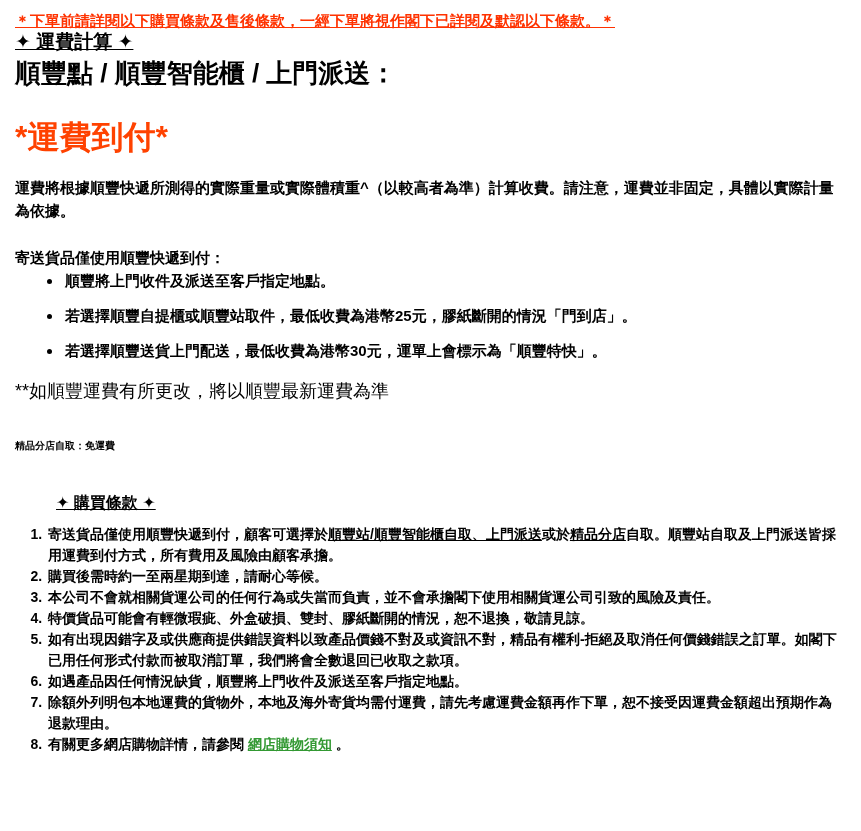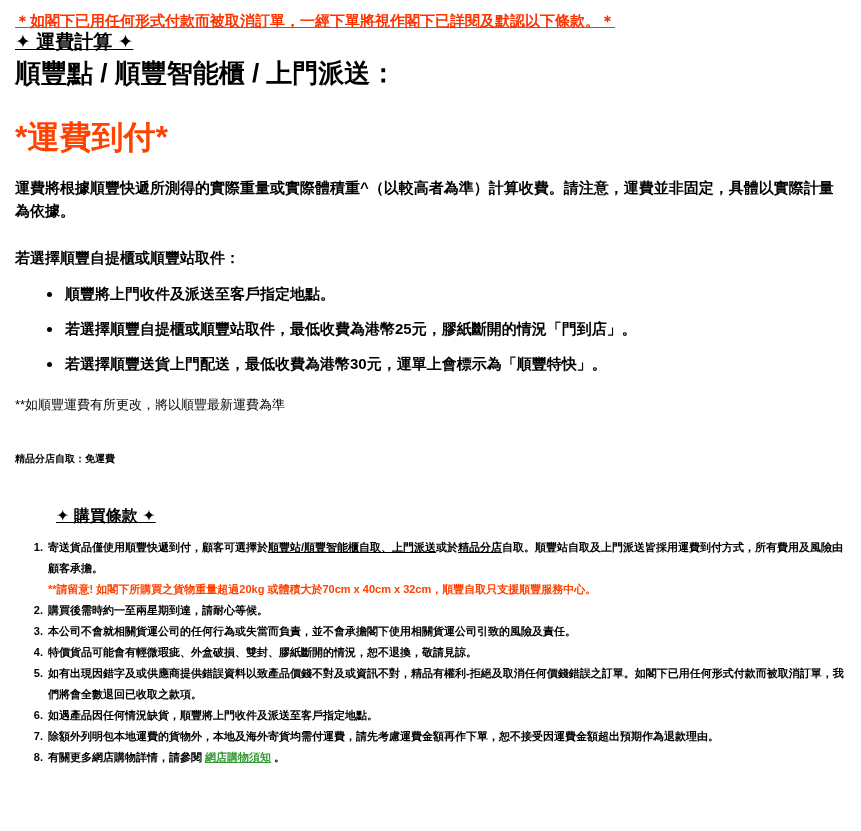--- a/index.html
+++ b/index.html
@@ -51,34 +51,34 @@
     font-weight: 700;
     line-height: 23px;
   }
   .methods-intro {
     margin-top: 27px;
     font-size: 15px;
     font-weight: 700;
     line-height: 18px;
   }
   ul.methods {
-    margin-top: 18px;
+    margin-top: 5px;
     padding-left: 48px;
     list-style: disc outside;
   }
   ul.methods li {
     font-size: 15px;
     font-weight: 700;
     line-height: 18px;
     margin-bottom: 17px;
     padding-left: 2px;
   }
   .update-note {
     margin-top: 23px;
-    font-size: 13px;
+    font-size: 18px;
     font-weight: 400;
     line-height: 17px;
   }
   .store-pickup {
     margin-top: 37px;
     font-size: 10px;
     font-weight: 700;
     line-height: 18px;
   }
   .terms-title {
@@ -86,65 +86,65 @@
     font-size: 16px;
     font-weight: 700;
     text-decoration: underline;
     line-height: 20px;
     margin-left: 41px;
   }
   ol.terms {
     margin-top: 11px;
     padding-left: 31px;
     list-style: decimal outside;
-    font-size: 11px;
+    font-size: 14px;
     font-weight: 700;
     line-height: 21px;
   }
   ol.terms li {
     padding-left: 2px;
   }
   .underline-seg { text-decoration: underline; }
   .term-warning { color: var(--warning-color); }
   .guide-link {
     color: var(--link-color);
     text-decoration: underline;
     cursor: pointer;
     font-weight: 700;
   }
 </style>
 </head>
 <body>
 
-<div class="top-notice">＊如閣下已用任何形式付款而被取消訂單，一經下單將視作閣下已詳閱及默認以下條款。＊</div>
+<div class="top-notice">＊下單前請詳閱以下購買條款及售後條款，一經下單將視作閣下已詳閱及默認以下條款。＊</div>
 
 <div class="section-title">✦ 運費計算 ✦</div>
 
 <div class="subtitle">順豐點 / 順豐智能櫃 / 上門派送：</div>
 
 <div class="headline">*運費到付*</div>
 
 <p class="description">運費將根據順豐快遞所測得的實際重量或實際體積重^（以較高者為準）計算收費。請注意，運費並非固定，具體以實際計量為依據。</p>
 
-<p class="methods-intro">若選擇順豐自提櫃或順豐站取件：</p>
+<p class="methods-intro">寄送貨品僅使用順豐快遞到付：</p>
 
 <ul class="methods">
     <li>順豐將上門收件及派送至客戶指定地點。</li>
     <li>若選擇順豐自提櫃或順豐站取件，最低收費為港幣25元，膠紙斷開的情況「門到店」。</li>
     <li>若選擇順豐送貨上門配送，最低收費為港幣30元，運單上會標示為「順豐特快」。</li>
   </ul>
 
 <p class="update-note">**如順豐運費有所更改，將以順豐最新運費為準</p>
 
 <p class="store-pickup">精品分店自取：免運費</p>
 
 <div class="terms-title">✦ 購買條款 ✦</div>
 
 <ol class="terms">
-    <li><span class="">寄送貨品僅使用順豐快遞到付，顧客可選擇於</span><span class="underline-seg">順豐站/順豐智能櫃自取、上門派送</span><span class="">或於</span><span class="underline-seg">精品分店</span><span class="">自取。順豐站自取及上門派送皆採用運費到付方式，所有費用及風險由顧客承擔。</span><div class="term-warning">**請留意! 如閣下所購買之貨物重量超過20kg 或體積大於70cm x 40cm x 32cm，順豐自取只支援順豐服務中心。</div></li>
+    <li><span class="">寄送貨品僅使用順豐快遞到付，顧客可選擇於</span><span class="underline-seg">順豐站/順豐智能櫃自取、上門派送</span><span class="">或於</span><span class="underline-seg">精品分店</span><span class="">自取。順豐站自取及上門派送皆採用運費到付方式，所有費用及風險由顧客承擔。</span></li>
     <li><span class="">購買後需時約一至兩星期到達，請耐心等候。</span></li>
     <li><span class="">本公司不會就相關貨運公司的任何行為或失當而負責，並不會承擔閣下使用相關貨運公司引致的風險及責任。</span></li>
     <li><span class="">特價貨品可能會有輕微瑕疵、外盒破損、雙封、膠紙斷開的情況，恕不退換，敬請見諒。</span></li>
     <li><span class="">如有出現因錯字及或供應商提供錯誤資料以致產品價錢不對及或資訊不對，精品有權利-拒絕及取消任何價錢錯誤之訂單。如閣下已用任何形式付款而被取消訂單，我們將會全數退回已收取之款項。</span></li>
     <li><span class="">如遇產品因任何情況缺貨，順豐將上門收件及派送至客戶指定地點。</span></li>
     <li><span class="">除額外列明包本地運費的貨物外，本地及海外寄貨均需付運費，請先考慮運費金額再作下單，恕不接受因運費金額超出預期作為退款理由。</span></li>
     <li><span class="">有關更多網店購物詳情，請參閱 </span><a class="guide-link" href="#">網店購物須知</a><span class=""> 。</span></li>
   </ol>
 
 </body></html>

